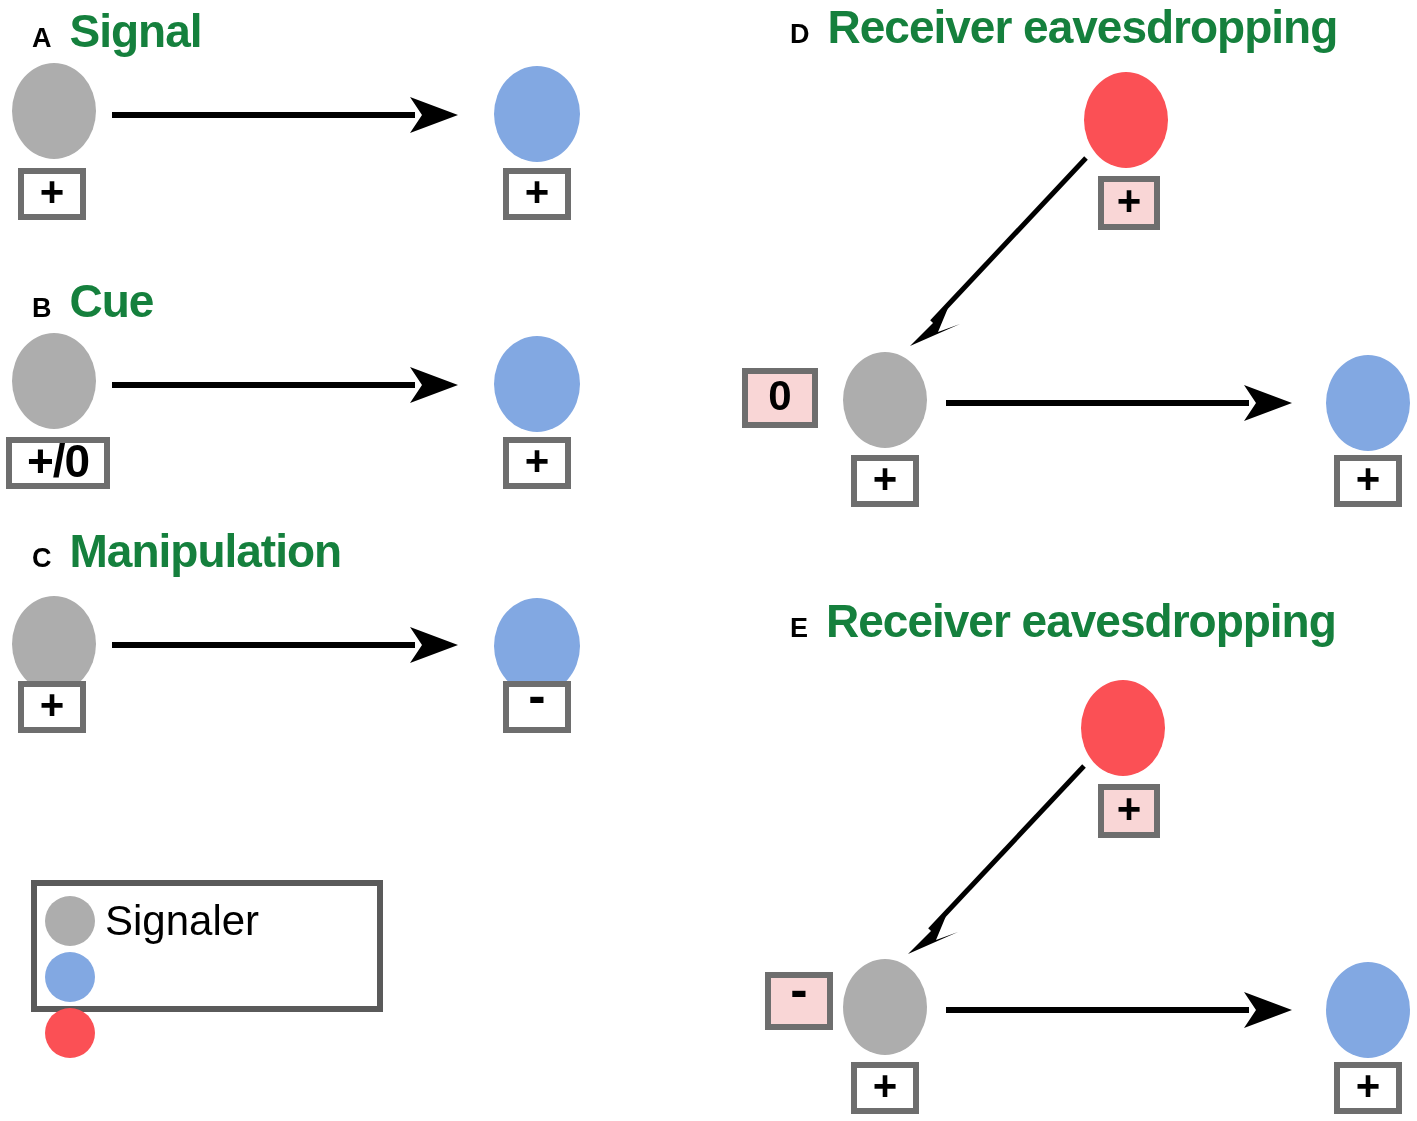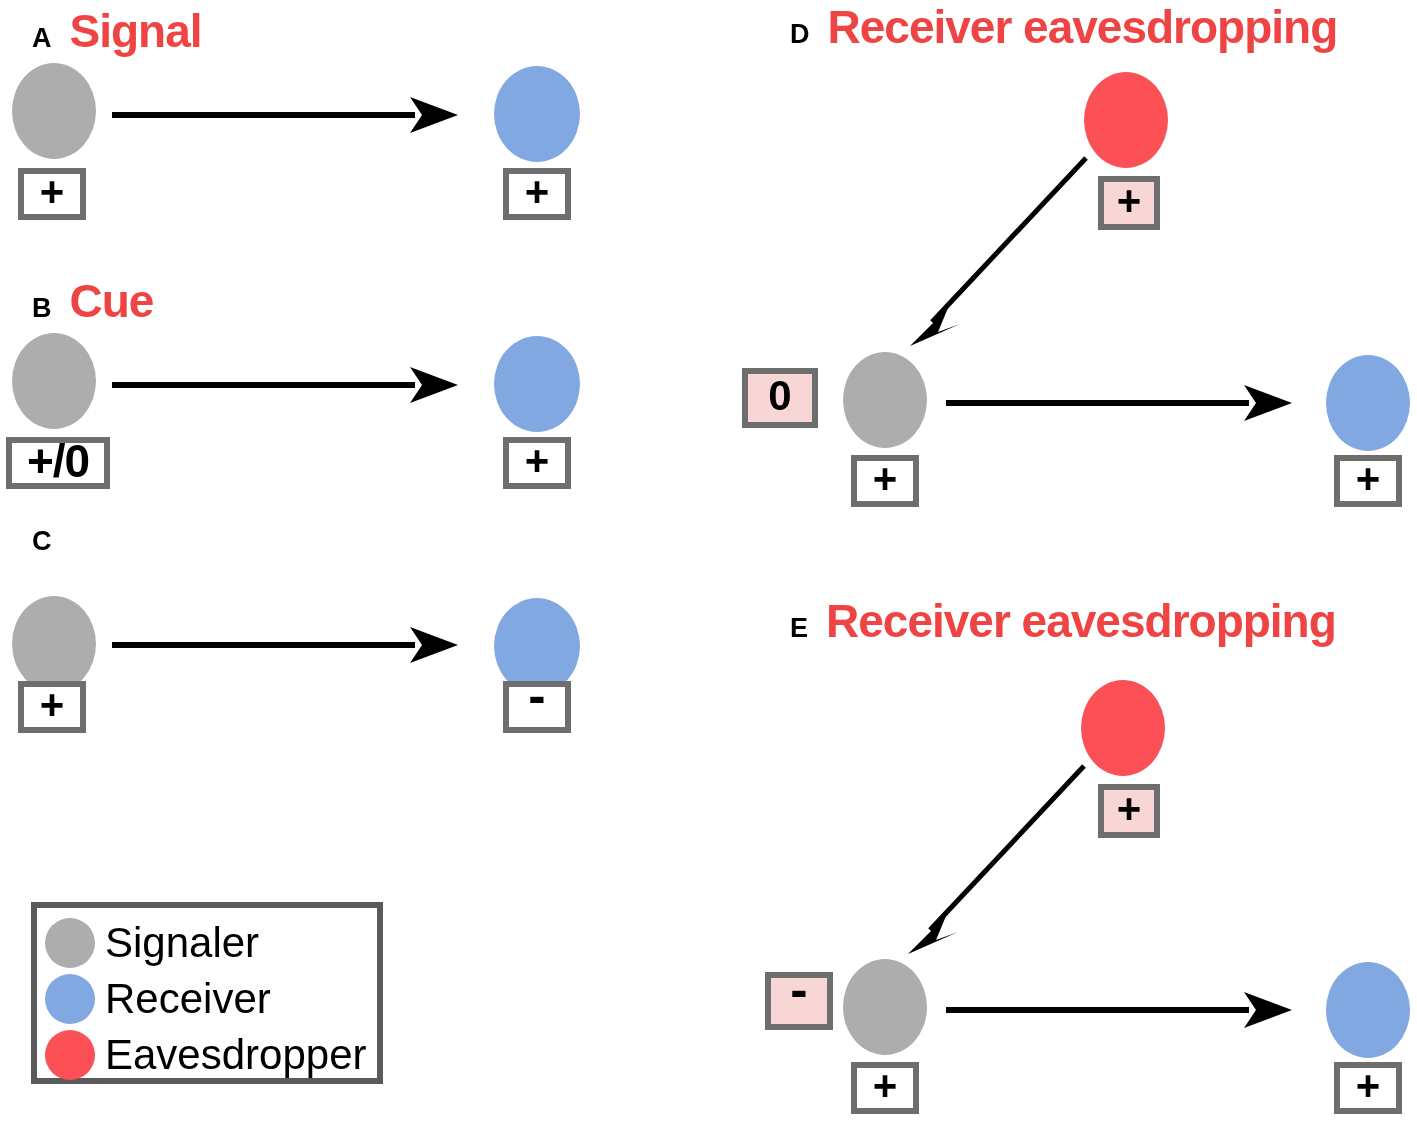--- a/index.html
+++ b/index.html
@@ -26,21 +26,21 @@
   .panel-letter {
     font-size: 27px;
     font-weight: 700;
     color: #000;
     letter-spacing: 0px;
     line-height: 1;
   }
   .panel-title {
     font-size: 46px;
     font-weight: 700;
-    color: #ef4444;
+    color: #15803d;
     line-height: 1;
     margin-left: 18px;
     letter-spacing: -1px;
   }
 
   
   .node {
     position: absolute;
     border-radius: 50%;
   }
@@ -144,49 +144,48 @@
   <polygon points="300,2 348,20 300,38 312,20" fill="#000"></polygon>
 </svg>
 
 <div class="node node-receiver" style="left:494px; top:336px; width:86px; height:96px;"></div>
 <div class="vbox" style="left:503px; top:437px; width:68px; height:52px;">
   <span class="glyph">+</span>
 </div>
 
 <div class="panel-head" style="left:32px; top:528px;">
   <span class="panel-letter">C</span>
+  <span class="panel-title">Manipulation</span>
 </div>
 
 <div class="node node-signaler" style="left:12px; top:596px; width:84px; height:96px;"></div>
 <div class="vbox" style="left:18px; top:681px; width:68px; height:52px;">
   <span class="glyph">+</span>
 </div>
 
 <svg class="arrow-svg" style="left:110px; top:625px;" width="340" height="40" viewBox="0 0 340 40">
   <line x1="2" y1="20" x2="305" y2="20" stroke="#000" stroke-width="6"></line>
   <polygon points="300,2 348,20 300,38 312,20" fill="#000"></polygon>
 </svg>
 
 <div class="node node-receiver" style="left:494px; top:598px; width:86px; height:96px;"></div>
 <div class="vbox minus" style="left:503px; top:681px; width:68px; height:52px;">
   <span class="glyph">-</span>
 </div>
 
-<div class="legend" style="left:31px; top:902px; width:352px; height:182px;">
+<div class="legend" style="left:31px; top:880px; width:352px; height:132px;">
   <div class="legend-row" style="margin-top:7px;">
     <span class="legend-dot" style="background:#adadad;"></span>
     <span class="legend-label">Signaler</span>
   </div>
   <div class="legend-row">
     <span class="legend-dot" style="background:#82a8e2;"></span>
-    <span class="legend-label">Receiver</span>
   </div>
   <div class="legend-row">
     <span class="legend-dot" style="background:#fb5055;"></span>
-    <span class="legend-label">Eavesdropper</span>
   </div>
 </div>
 
 <div class="panel-head" style="left:790px; top:4px;">
   <span class="panel-letter">D</span>
   <span class="panel-title">Receiver eavesdropping</span>
 </div>
 
 <div class="node node-eaves" style="left:1084px; top:72px; width:84px; height:96px;"></div>
 <div class="vbox pink" style="left:1098px; top:176px; width:62px; height:54px;">

